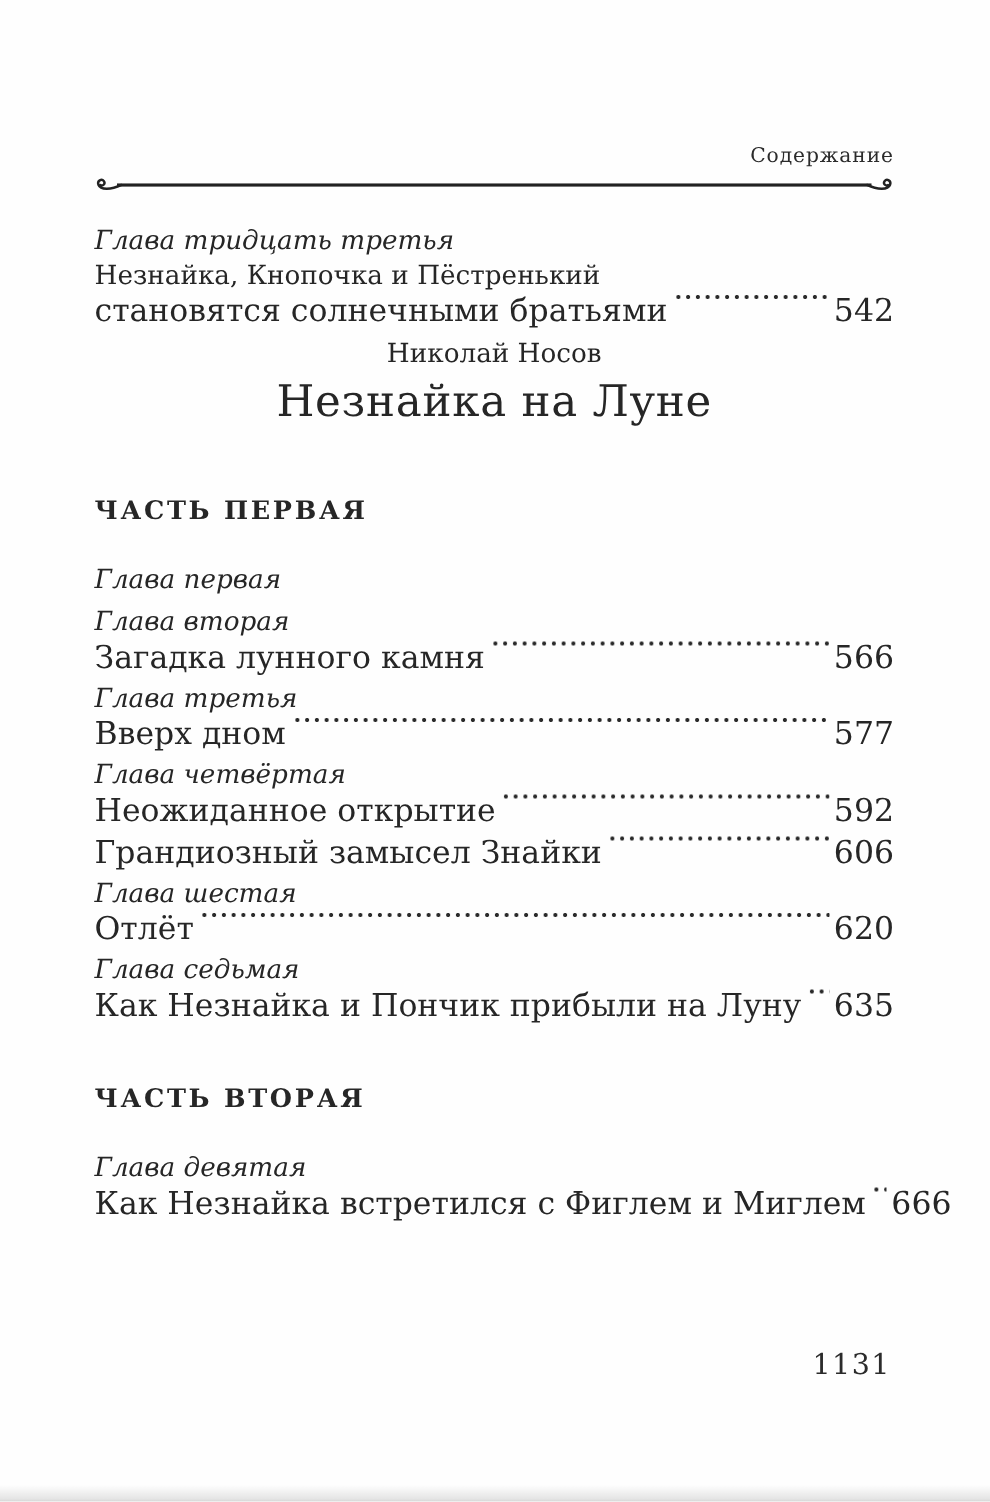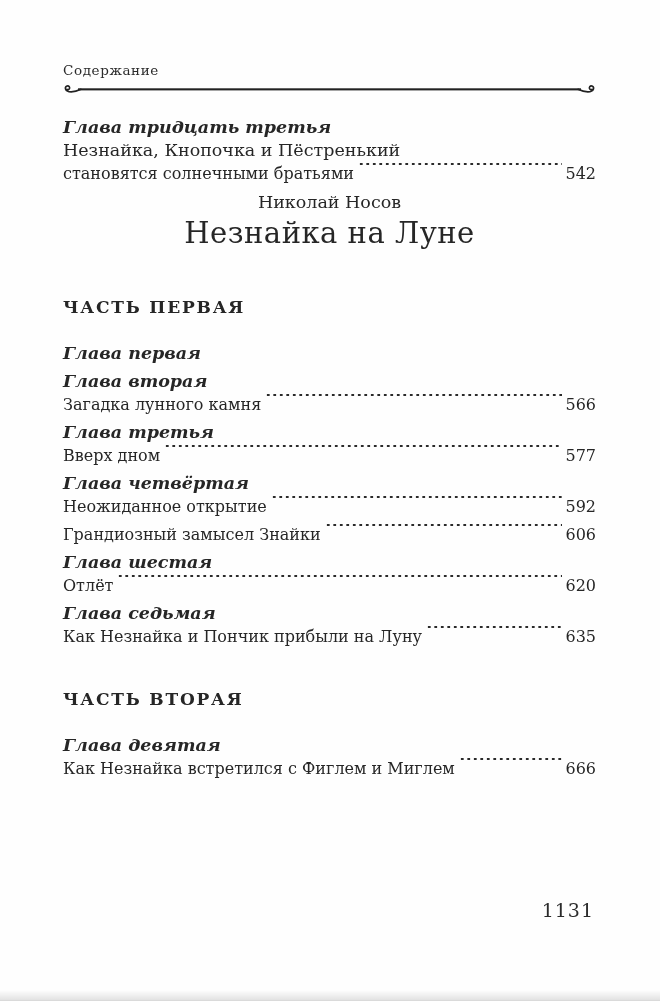--- a/index.html
+++ b/index.html
@@ -13,46 +13,48 @@
     height: 1001px;
     margin: 0 auto;
     background: #fefefe;
     box-sizing: border-box;
     padding: 62px 64px 0 63px;
     overflow: hidden;
     font-family: "DejaVu Serif", "Liberation Serif", serif;
     color: #262626;
   }
   .running-head {
+    text-align: right;
     font-size: 13.5px;
     line-height: 16px;
     letter-spacing: 0.6px;
     color: #2b2b2b;
+    margin-top: 34px;
   }
   .ornament {
     display: block;
     width: 100%;
     height: 12px;
     margin-top: 6px;
   }
   .lead-entry { margin-top: 20px; }
   .chapter {
     font-style: italic;
-    font-weight: bold;
+    font-weight: normal;
     font-size: 17.5px;
     line-height: 23px;
   }
   .plain-line {
     font-size: 17.5px;
     line-height: 23px;
   }
   .toc-line {
     display: flex;
     align-items: flex-start;
-    font-size: 16px;
+    font-size: 21px;
     line-height: 23px;
   }
   .toc-title { white-space: nowrap; }
   .dots {
     flex: 1 1 auto;
     min-width: 10px;
     align-self: baseline;
     height: 4px;
     margin: 0 3px 0 4px;
     background-image: radial-gradient(circle, #2a2a2a 1.25px, rgba(0,0,0,0) 1.5px);

